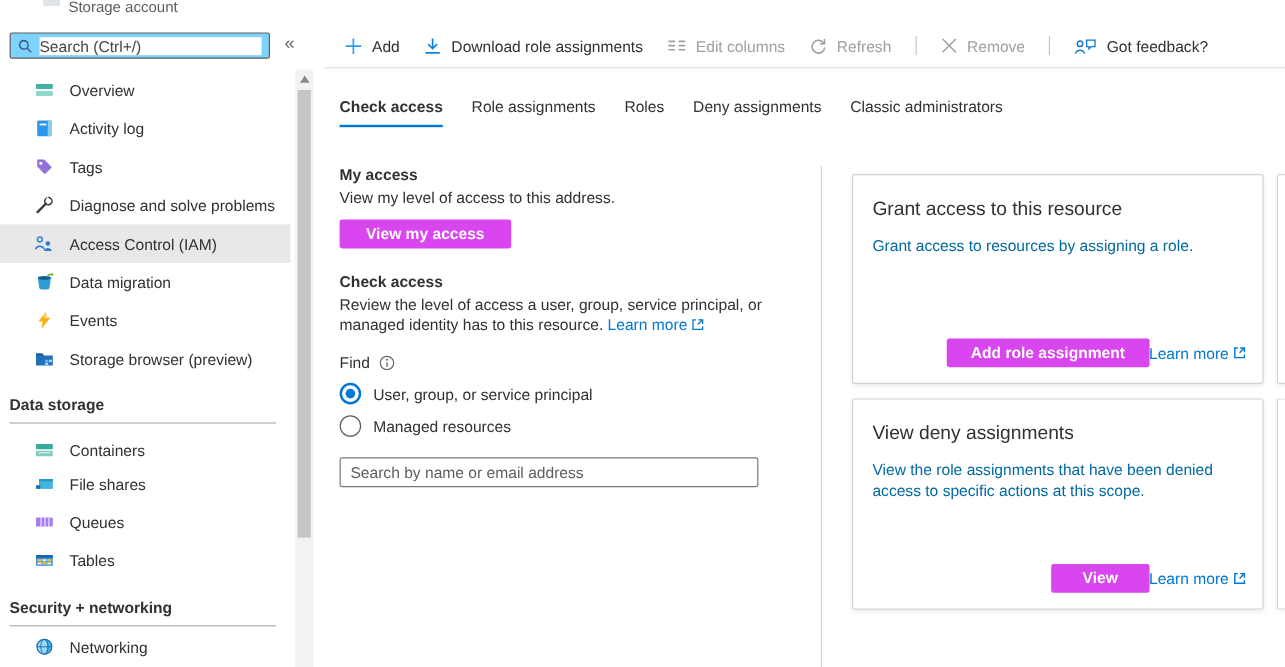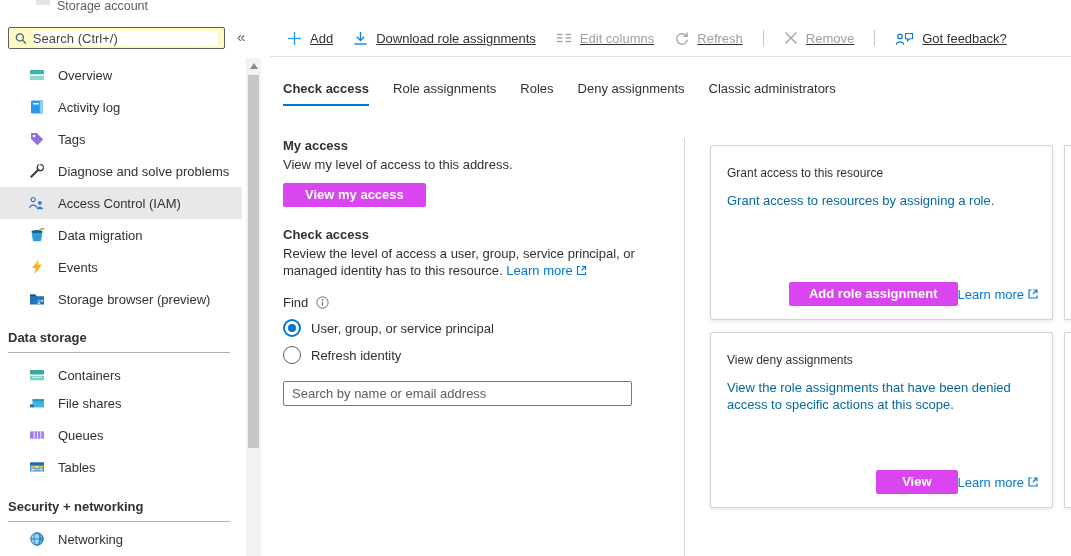--- a/index.html
+++ b/index.html
@@ -4,39 +4,39 @@
 <style>
   * { margin:0; padding:0; box-sizing:border-box; }
   html,body { width:1071px; height:556px; overflow:hidden; background:#fff;
     font-family:"Liberation Sans", sans-serif; color:#323130; }
 
   
   .sidebar { position:absolute; left:0; top:0; width:242px; height:556px; background:#fff; }
   .res-type { position:absolute; left:57px; top:-1px; font-size:12.5px; color:#605e5c; }
   .res-icon-frag { position:absolute; left:36px; top:0; width:14px; height:5px; background:#d3d9e0; opacity:.7; }
   .searchbox { position:absolute; left:8px; top:27px; width:217px; height:22px;
-    border:1px solid #605e5c; border-radius:2px; display:flex; align-items:center; padding:0 6px; gap:6px; background:#fef9c3; }
+    border:1px solid #605e5c; border-radius:2px; display:flex; align-items:center; padding:0 6px; gap:6px; background:#7dd3fc; }
   .searchbox input { border:none; outline:none; width:100%; font-size:13px; font-family:inherit; color:#323130; }
   .searchbox input::placeholder { color:#484644; opacity:1; }
   .collapse-btn { position:absolute; left:237px; top:28px; font-size:15px; color:#605e5c; cursor:pointer; }
   .nav-item { position:absolute; left:0; width:242px; height:32px; display:flex; align-items:center;
     padding-left:28px; gap:13px; font-size:13px; color:#323130; cursor:pointer; }
   .nav-item.selected { background:#e8e8e8; }
   .nav-item .ic { width:17px; height:16px; display:flex; align-items:center; justify-content:center; flex:none; }
   .nav-section { position:absolute; left:8px; font-size:13px; font-weight:bold; color:#323130; }
   .nav-divider { position:absolute; left:8px; width:222px; border-top:1px solid #b3b0ad; }
 
   
   .sb-track { position:absolute; left:246px; top:58px; width:15px; height:498px; background:#f2f2f2; }
   .sb-arrow { position:absolute; left:3.5px; top:5px; width:0; height:0;
     border-left:4px solid transparent; border-right:4px solid transparent; border-bottom:6px solid #8a8886; }
   .sb-thumb { position:absolute; left:2px; top:17px; width:11px; height:373px; background:#c6c6c6; }
 
   
-  .toolbar { position:absolute; left:287px; top:24px; height:28px; display:flex; align-items:center;text-decoration:underline; }
+  .toolbar { position:absolute; left:287px; top:24px; height:28px; display:flex; align-items:center; }
   .tb-item { display:flex; align-items:center; gap:8px; font-size:13px; color:#323130; margin-right:20px; cursor:pointer; white-space:nowrap; }
   .tb-item.disabled { color:#a19f9d; cursor:default; }
   .tb-sep { width:1px; height:16px; background:#c8c6c4; margin-right:20px; }
   .toolbar-hr { position:absolute; left:270px; top:56px; width:801px; border-top:1px solid #e1dfdd; }
 
   
   .tabs { position:absolute; left:283px; top:81px; display:flex; gap:24px; font-size:13px; }
   .tab { padding-bottom:8px; cursor:pointer; color:#323130; border-bottom:2.5px solid transparent; }
   .tab.selected { font-weight:bold; border-bottom-color:#0078d4; }
 
@@ -57,21 +57,21 @@
   .find-input { margin-top:17px; width:349px; height:25px; border:1px solid #7a7874; border-radius:2px;
     font-family:inherit; font-size:13px; padding:0 8px; color:#323130; outline:none; }
   .find-input::placeholder { color:#605e5c; opacity:1; }
 
   
   .vdivider { position:absolute; left:684px; top:138px; width:1px; height:418px; background:#d6d4d2; }
   .card { position:absolute; left:710px; width:343px; background:#fff; border:1px solid #d4d2d0; border-radius:2px;
     box-shadow:0 1.6px 3.6px rgba(0,0,0,.08); padding:20px 14px 13px 14px; }
   .card1 { top:145px; height:175px; }
   .card2 { top:332px; height:176px; }
-  .card-title { font-size:12px; font-weight:400; color:#323130; margin-left:2px; }
+  .card-title { font-size:16px; font-weight:400; color:#323130; margin-left:2px; }
   .card-desc { font-size:13px; line-height:17px; color:#0369a1; margin:12px 0 0 2px; width:308px; }
   .card-footer { position:absolute; left:13px; right:13px; bottom:13px; display:flex; justify-content:flex-end; align-items:center; }
   .learn-more { display:flex; align-items:center; font-size:13px; color:#0078d4; cursor:pointer; }
   .card-sliver { position:absolute; left:1064px; width:8px; background:#fff; border:1px solid #d4d2d0; border-right:none;
     border-radius:2px 0 0 2px; box-shadow:0 1.6px 3.6px rgba(0,0,0,.08); }
   .sliver1 { top:145px; height:175px; } .sliver2 { top:332px; height:176px; }
 </style>
 </head>
 <body>
 
@@ -338,21 +338,21 @@
         <line x1="6.5" y1="5.9" x2="6.5" y2="9.6" stroke="#6b6968" stroke-width="1.2"></line>
         <circle cx="6.5" cy="3.8" r=".9" fill="#6b6968"></circle>
       </svg>
   </div>
   <div class="radio-row">
     <span class="radio on"></span>
     <span>User, group, or service principal</span>
   </div>
   <div class="radio-row">
     <span class="radio"></span>
-    <span>Refresh identity</span>
+    <span>Managed resources</span>
   </div>
   <input class="find-input" type="text" placeholder="Search by name or email address" style="">
 </div>
 
 <div class="vdivider"></div>
 
 <div class="card card1">
   <div class="card-title">Grant access to this resource</div>
   <div class="card-desc">Grant access to resources by assigning a role.</div>
   <div class="card-footer">

